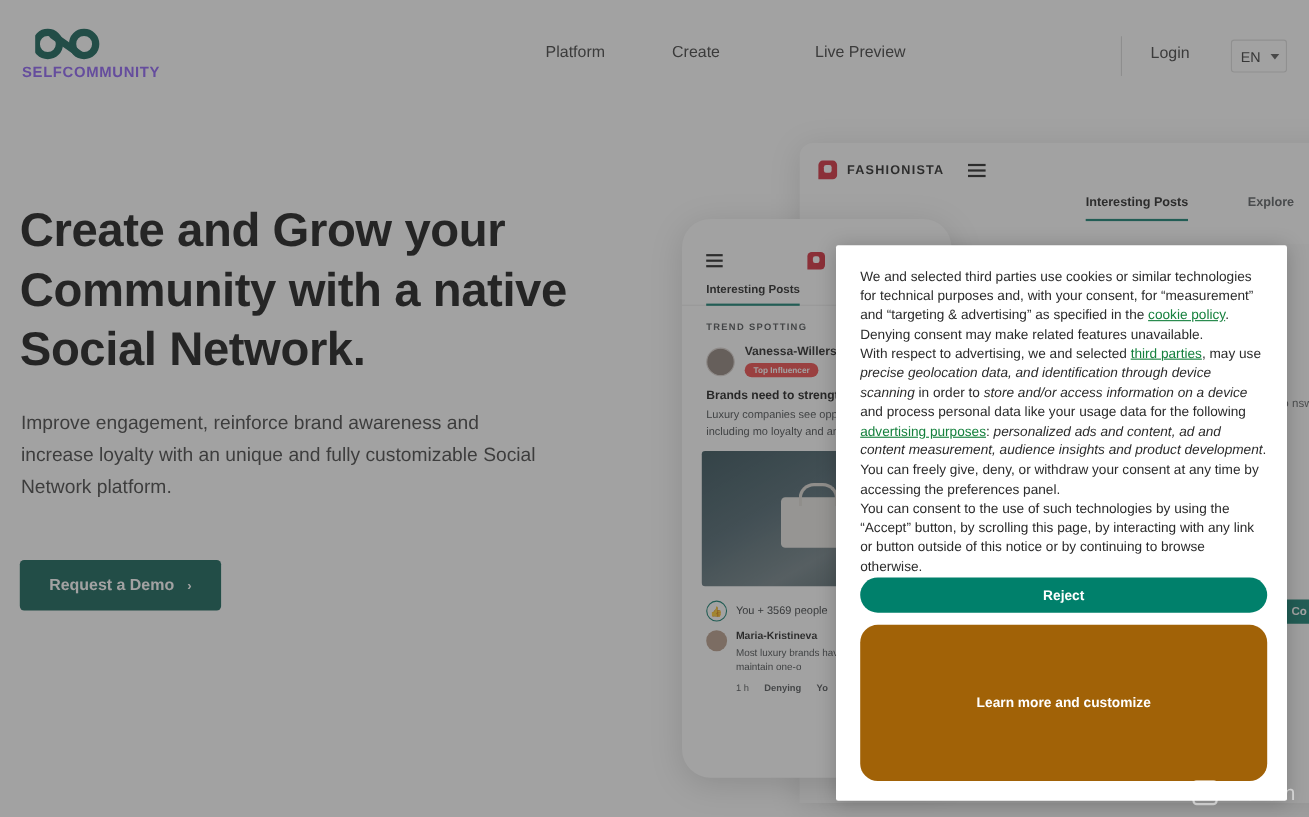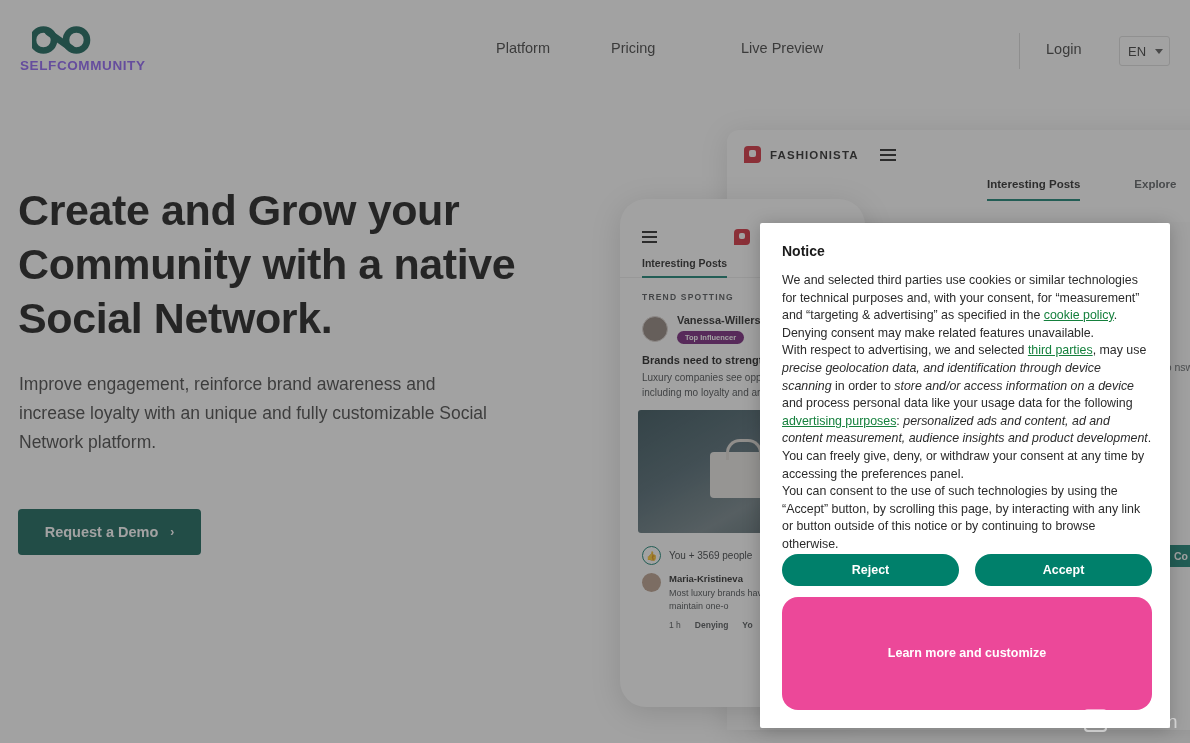--- a/index.html
+++ b/index.html
@@ -125,21 +125,21 @@
     background:#d32535; color:#fff; font-size:7px; display:flex;align-items:center;justify-content:center;
   }
   .ph-tabs { display:flex; gap: 34px; padding: 12px 22px 0 22px; font-size: 10.5px; font-weight:600; color:#55595c; }
   .ph-tab.active { color:#1d1d1d; padding-bottom:7px; border-bottom:2px solid #0b7b6b; }
   .ph-sep { height:1px; background:#ececec; margin-top:-1px; }
   .ph-sect { padding: 14px 22px 0 22px; font-size: 8.5px; font-weight:700; letter-spacing:1.2px; color:#4a4e51; }
   .ph-author { display:flex; align-items:center; gap:9px; padding: 12px 22px 0 22px; }
   .ph-av { width: 26px; height:26px; border-radius:50%; background:#8d7f78; border:1.5px solid #d9d2ce; }
   .ph-name { font-size: 11px; font-weight:700; color:#1d1d1d; }
   .ph-badge {
-    display:inline-block; margin-top:3px; background:#701a75; color:#fff;
+    display:inline-block; margin-top:3px; background:#ef4444; color:#fff;
     border-radius:9px; padding: 2px 8px; font-size: 7.5px; font-weight:700;text-align:center;
   }
   .ph-title { padding: 10px 22px 0 22px; font-size: 11px; font-weight:700; color:#141414; }
   .ph-text { padding: 4px 22px 0 22px; font-size: 10px; line-height: 15px; color:#44484b; }
   .ph-media {
     margin: 10px 18px 0 18px; height: 123px; border-radius: 3px;
     background: linear-gradient(150deg,#2d4a52 0%,#47606a 35%,#6e7f84 65%,#3b4f57 100%);
     position: relative;
   }
   .ph-bag {
@@ -177,21 +177,21 @@
   .notice-body { font-size: 12.4px; line-height: 17.6px; color: #2b2b2b; flex: 1; }
   .notice-body p { margin-bottom: 0; }
   .notice-body a { color: #15803d; text-decoration: underline; cursor: pointer; }
   .notice-body i, .notice-body em { font-style: italic; }
   .btn-row { display:flex; gap: 16px; margin-bottom: 11px; }
   .pill {
     flex: 1; height: 32px; border: none; border-radius: 16px; cursor:pointer;
     font-size: 12.5px; font-weight: 700; color: #ffffff; background: #00806b;
     font-family: "Liberation Sans", sans-serif;
   }
-  .pill-dark { background: #ec4899; width: 100%; margin-bottom: 18px; }
+  .pill-dark { background: #a16207; width: 100%; margin-bottom: 18px; }
 
   
   .revain {
     position:absolute; right: 12px; bottom: 8px; display:flex; align-items:center; gap:7px;
     opacity: 0.55;
   }
   .rev-mark { width: 26px; height: 26px; position: relative; }
   .rev-mark:before{
     content:""; position:absolute; left:0; top:0; width:19px;height:19px;
     border:2px solid #ffffff; border-radius:4px;
@@ -214,21 +214,21 @@
         <svg class="brand-mark" width="78" height="30" viewBox="0 0 78 30">
           <path d="M22 15c0 6-4.6 10.5-10.6 10.5C5.3 25.5 1 21 1 15S5.3 4.5 11.4 4.5C17.4 4.5 22 9 22 15z" fill="none" stroke="#0b5c52" stroke-width="6.6"></path>
           <path d="M55 15c0 6-4.6 10.5-10.6 10.5C38.3 25.5 34 21 34 15S38.3 4.5 44.4 4.5C50.4 4.5 55 9 55 15z" fill="none" stroke="#0b5c52" stroke-width="6.6"></path>
           <path d="M16 7 L40 24" stroke="#0b5c52" stroke-width="6.6" fill="none" stroke-linecap="round"></path>
         </svg>
         <div class="brand-text">SELFCOMMUNITY</div>
       </div>
 
       <div class="nav">
         <a class="nav-link platform">Platform</a>
-        <a class="nav-link pricing">Pricing</a>
+        <a class="nav-link pricing">Create</a>
         <a class="nav-link livepreview">Live Preview</a>
       </div>
 
       <div class="nav-div"></div>
       <a class="login">Login</a>
       <div class="lang">
         <span class="lang-label">EN</span>
         <span class="caret"></span>
       </div>
     </div>
@@ -305,34 +305,32 @@
             <b>Yo</b>
           </div>
         </span>
       </div>
     </div>
   </div>
 
   <div class="overlay"></div>
 
   <div class="notice">
-    <div class="notice-title">Notice</div>
     <div class="notice-body">
       <p>
         <span>We and selected third parties use cookies or similar technologies for technical purposes and, with your consent, for “measurement” and “targeting &amp; advertising” as specified in the </span><a>cookie policy</a><span>. Denying consent may make related features unavailable.</span>
       </p>
       <p>
         <span>With respect to advertising, we and selected </span><a>third parties</a><span>, may use </span><em>precise geolocation data, and identification through device scanning</em><span> in order to </span><em>store and/or access information on a device</em><span> and process personal data like your usage data for the following </span><a>advertising purposes</a><span>: </span><em>personalized ads and content, ad and content measurement, audience insights and product development</em><span>.</span>
       </p>
       <p>You can freely give, deny, or withdraw your consent at any time by accessing the preferences panel.</p>
       <p>You can consent to the use of such technologies by using the “Accept” button, by scrolling this page, by interacting with any link or button outside of this notice or by continuing to browse otherwise.</p>
     </div>
     <div class="btn-row">
       <button class="pill">Reject</button>
-      <button class="pill">Accept</button>
     </div>
     <button class="pill pill-dark">Learn more and customize</button>
   </div>
 
   <div class="revain">
     <span class="rev-mark"></span>
     <span class="rev-text">Revain</span>
   </div>
 
 </div>

